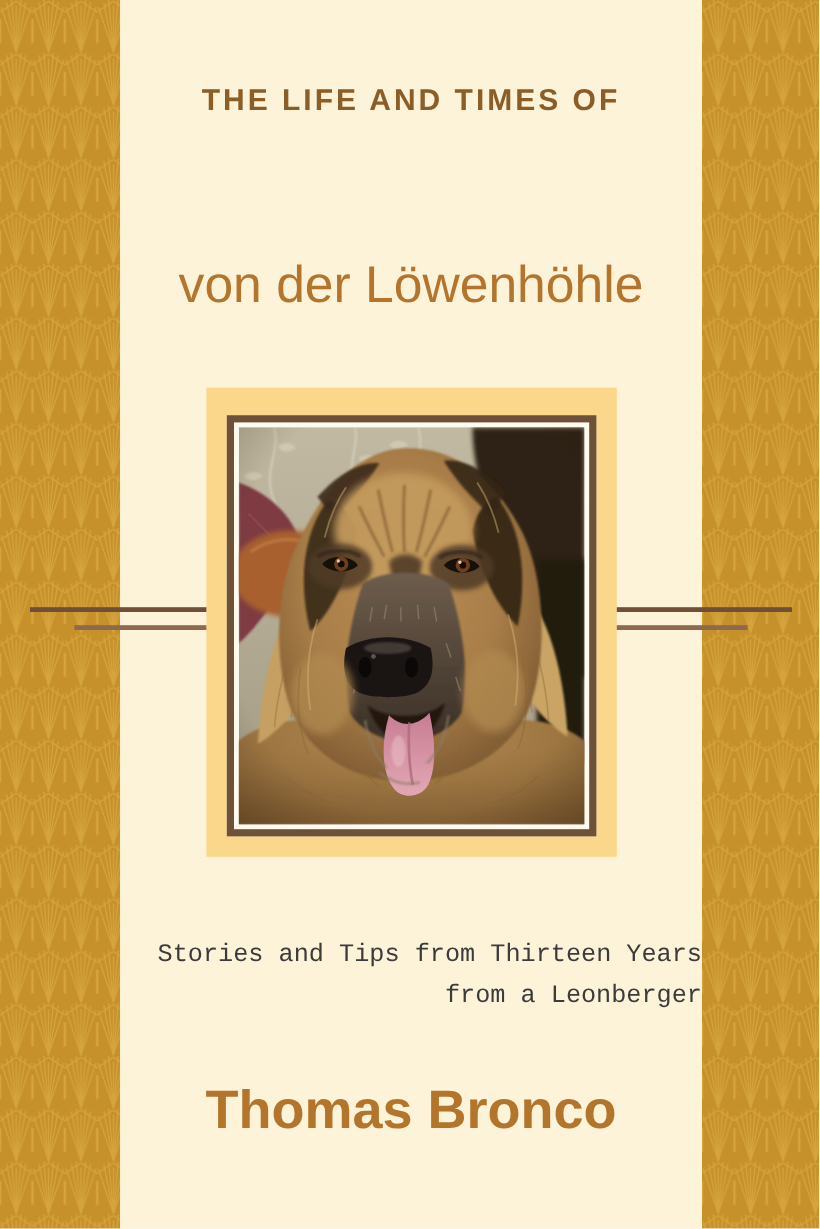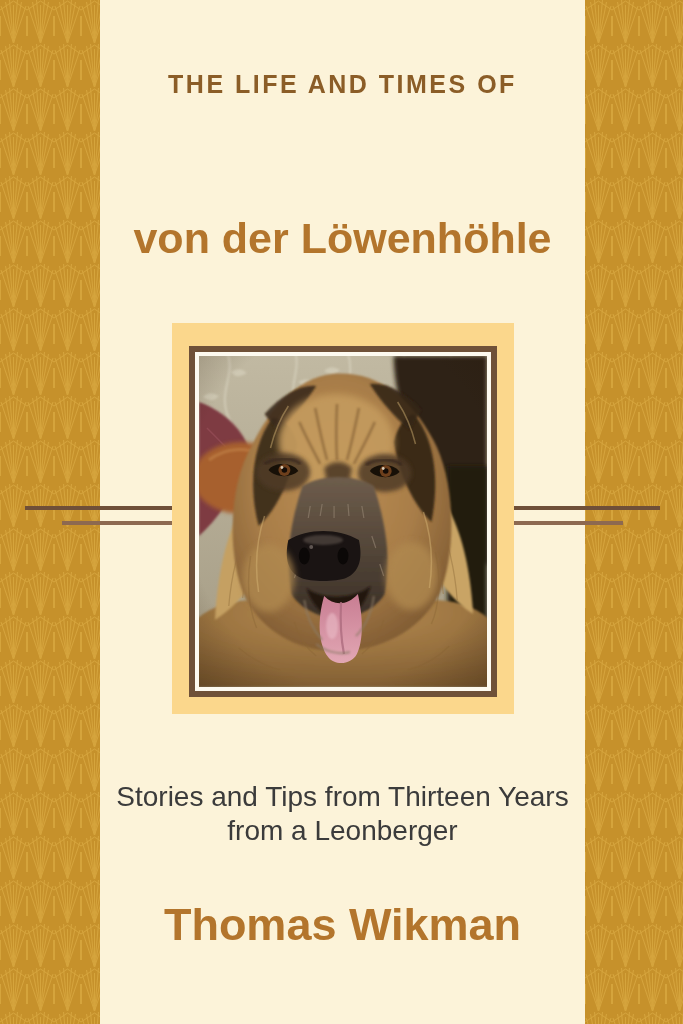--- a/index.html
+++ b/index.html
@@ -39,21 +39,21 @@
   .title{
     position:absolute;left:0;top:110px;width:100%;
     text-align:center;
     font-size:78px;font-weight:700;line-height:1;
     color:var(--title-brown,#b3752c);
     white-space:nowrap;letter-spacing:-1px;
   }
   .title2{
     position:absolute;left:0;top:213px;width:100%;
     text-align:center;
-    font-size:43px;font-weight:700;line-height:1;
+    font-size:43px;font-weight:400;line-height:1;
     color:var(--title-brown,#b3752c);
     white-space:nowrap;
   }
   .photo-frame{
     position:absolute;left:72px;top:319px;width:342px;height:391px;
     background:var(--frame-amber,#fbd78c);
   }
   .photo-mat{
     position:absolute;left:17px;top:23px;right:17px;bottom:17px;
     border:6px solid var(--frame-brown,#6f5138);
@@ -63,23 +63,24 @@
   .photo-mat svg{display:block;width:100%;height:100%;}
   .rule{position:absolute;height:4px;}
   .rule-dark{background:var(--rule-dark,#6f4f38);}
   .rule-light{background:var(--rule-light,#8d6950);}
   .rule-left-upper{left:25px;top:506px;width:147px;}
   .rule-left-lower{left:62px;top:521px;width:110px;}
   .rule-right-upper{left:514px;top:506px;width:146px;}
   .rule-right-lower{left:514px;top:521px;width:109px;}
   .tagline{
     position:absolute;left:0;top:776px;width:100%;
-    text-align:center;
-    font-size:28px;font-weight:400;line-height:34px;
+    text-align:right;
+    font-size:21px;font-weight:400;line-height:34px;
     color:var(--tagline-gray,#3b3b3b);
+    font-family:Liberation Mono, monospace;
   }
   .author{
     position:absolute;left:0;top:898px;width:100%;
     text-align:center;
     font-size:45px;font-weight:700;line-height:1;
     color:var(--title-brown,#b3752c);
     white-space:nowrap;
   }
 </style>
 </head>
@@ -293,21 +294,21 @@
           <rect x="0" y="0" width="290" height="331" fill="url(#vigG)"></rect>
         </svg>
       </div>
     </div>
 
     <div class="tagline">
       <div>Stories and Tips from Thirteen Years</div>
       <div>from a Leonberger</div>
     </div>
 
-    <div class="author">Thomas Wikman</div>
+    <div class="author">Thomas Bronco</div>
   </div>
 
   <div class="rule rule-dark rule-left-upper"></div>
   <div class="rule rule-light rule-left-lower"></div>
   <div class="rule rule-dark rule-right-upper"></div>
   <div class="rule rule-light rule-right-lower"></div>
 
 </div>
 
 </body></html>

